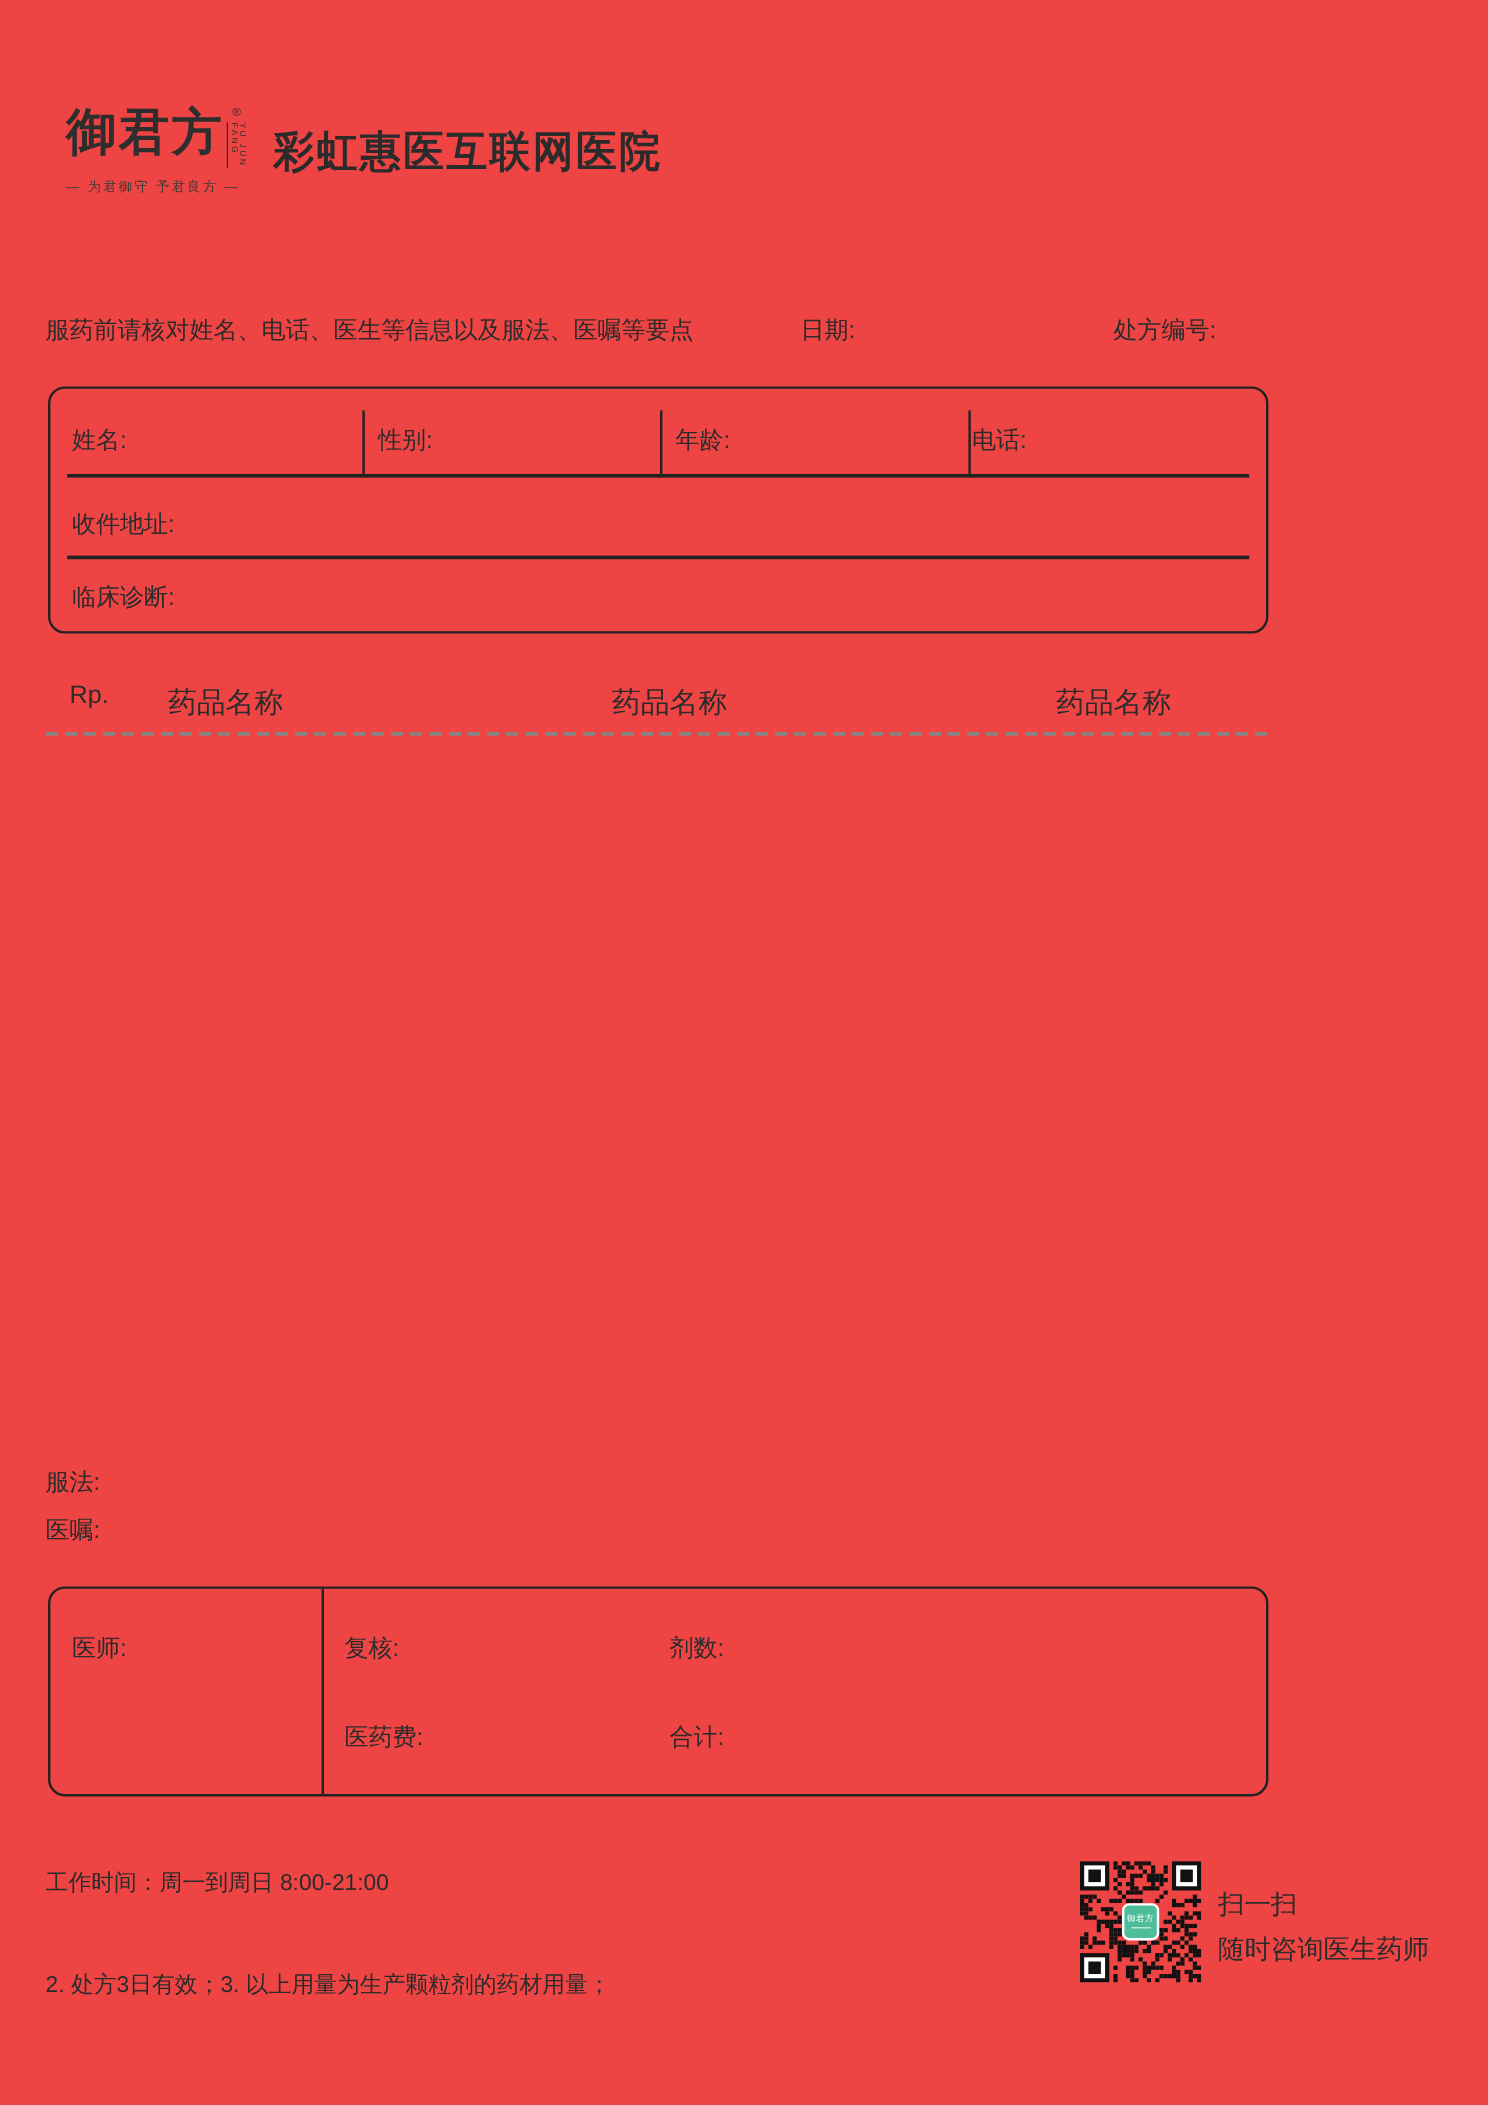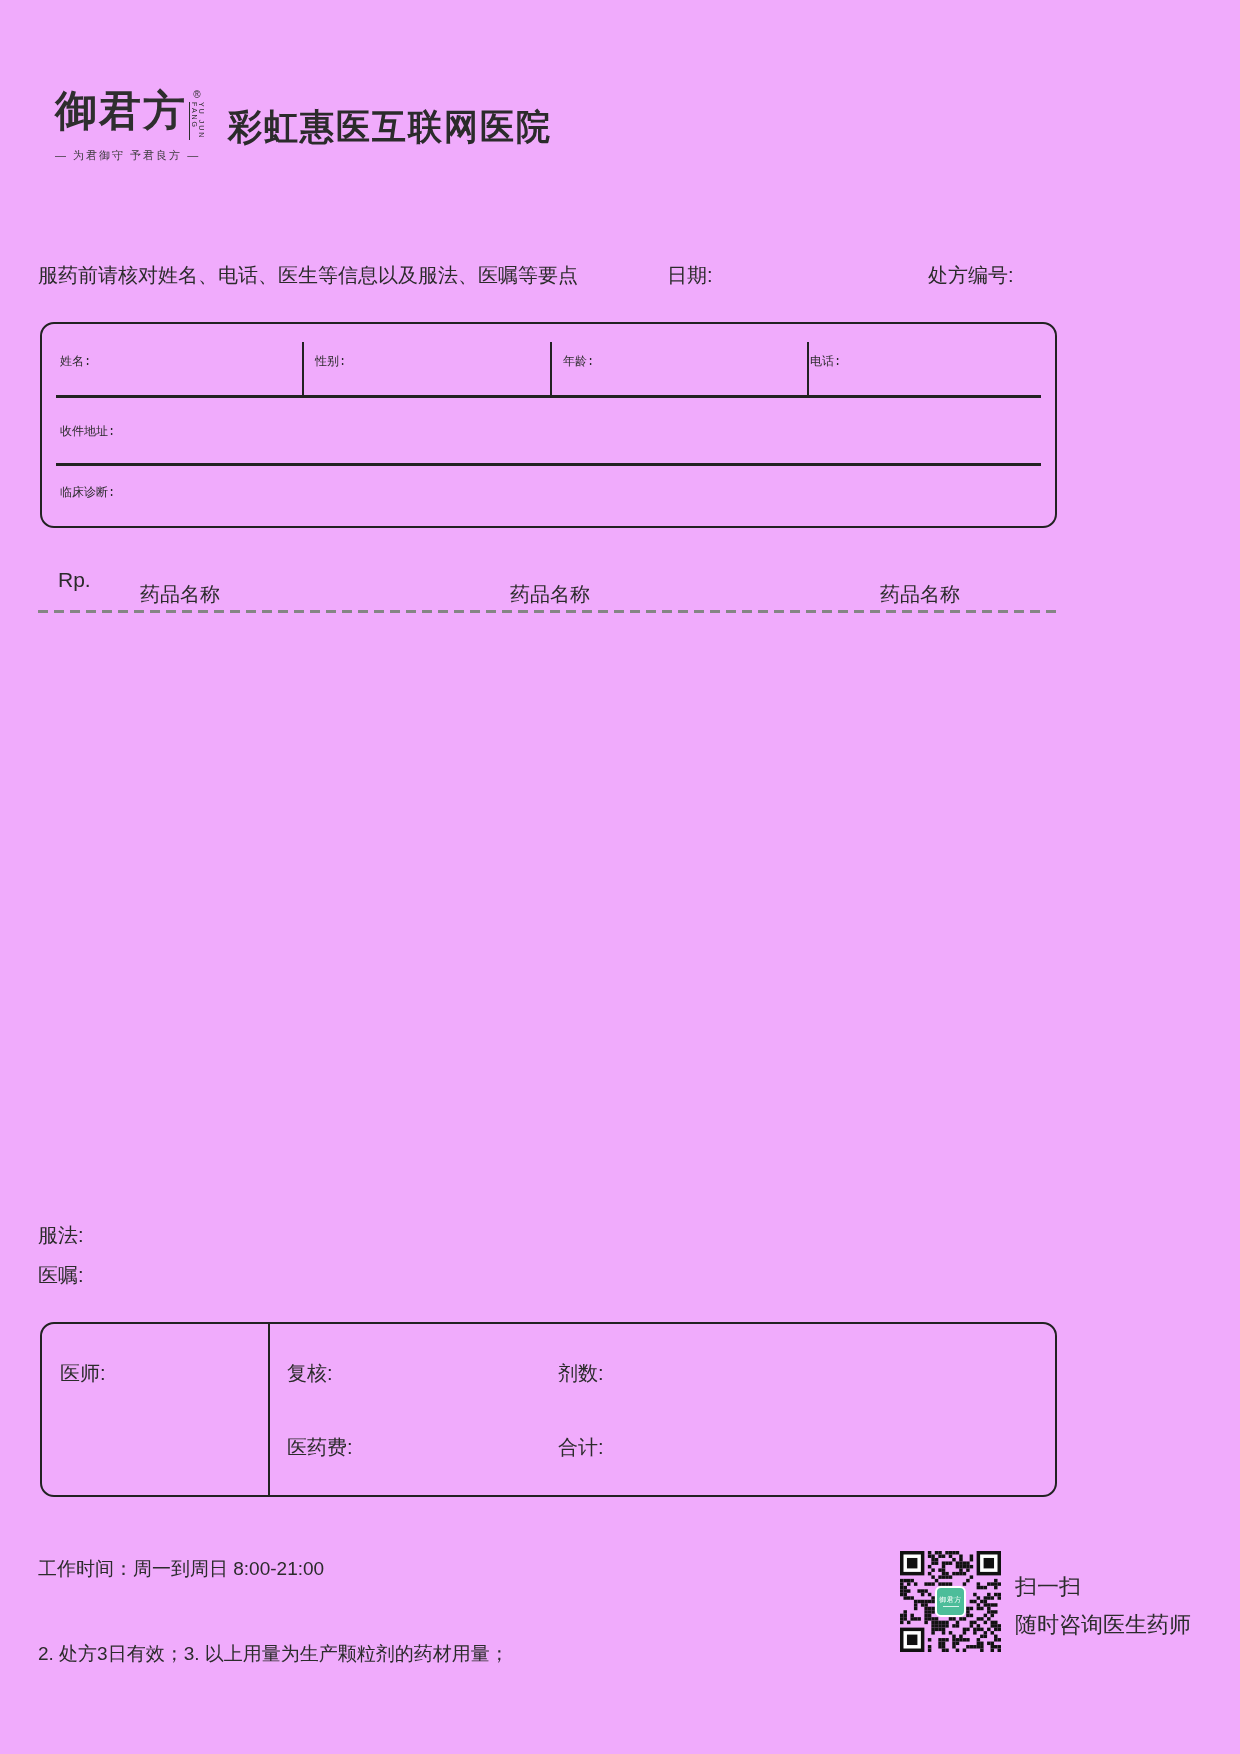--- a/index.html
+++ b/index.html
@@ -1,19 +1,19 @@
 <!DOCTYPE html>
 <html><head>
 <meta charset="utf-8">
 <style>
   html,body{margin:0;padding:0;background:#e8e8e8;}
   .page{
     position:relative;
     width:1240px;height:1754px;
-    background:#f0abfc;
+    background:#ef4444;
     font-family:"Liberation Sans","DejaVu Sans",sans-serif;
     color:#2b2b2b;
     margin:0 auto;
     overflow:hidden;
   }
   .abs{position:absolute;}
 
   
   .logo-block{left:55px;top:90px;width:150px;}
   .logo-row{display:flex;align-items:flex-start;}
@@ -40,27 +40,27 @@
   .meta-text{top:262px;font-size:20px;white-space:nowrap;color:#2b2b2b;}
   .notice{left:38px;}
   .date-label{left:667px;}
   .rx-no-label{left:928px;}
 
   
   .patient-box{
     left:40px;top:322px;width:1017px;height:206px;
     border:2.5px solid #222;border-radius:14px;box-sizing:border-box;
   }
-  .pb-label{position:absolute;font-size:12px;white-space:nowrap;color:#2b2b2b;font-family:Liberation Mono, monospace;}
+  .pb-label{position:absolute;font-size:20px;white-space:nowrap;color:#2b2b2b;}
   .pb-vline{position:absolute;width:2px;background:#222;top:18px;height:55px;}
   .pb-hline{position:absolute;left:14px;right:14px;height:2.5px;background:#222;}
 
   
   .rp-label{left:58px;top:568px;font-size:21px;}
-  .drug-col{top:569px;font-size:20px;white-space:nowrap;margin-top:12px;}
+  .drug-col{top:569px;font-size:24px;white-space:nowrap;}
   .dashed-rule{
     left:38px;top:610px;width:1020px;height:3px;
     background:repeating-linear-gradient(90deg,#858585 0 10px,transparent 10px 16px);
   }
 
   
   .usage-label{left:38px;top:1222px;font-size:20px;}
   .advice-label{left:38px;top:1262px;font-size:20px;}
 
   

